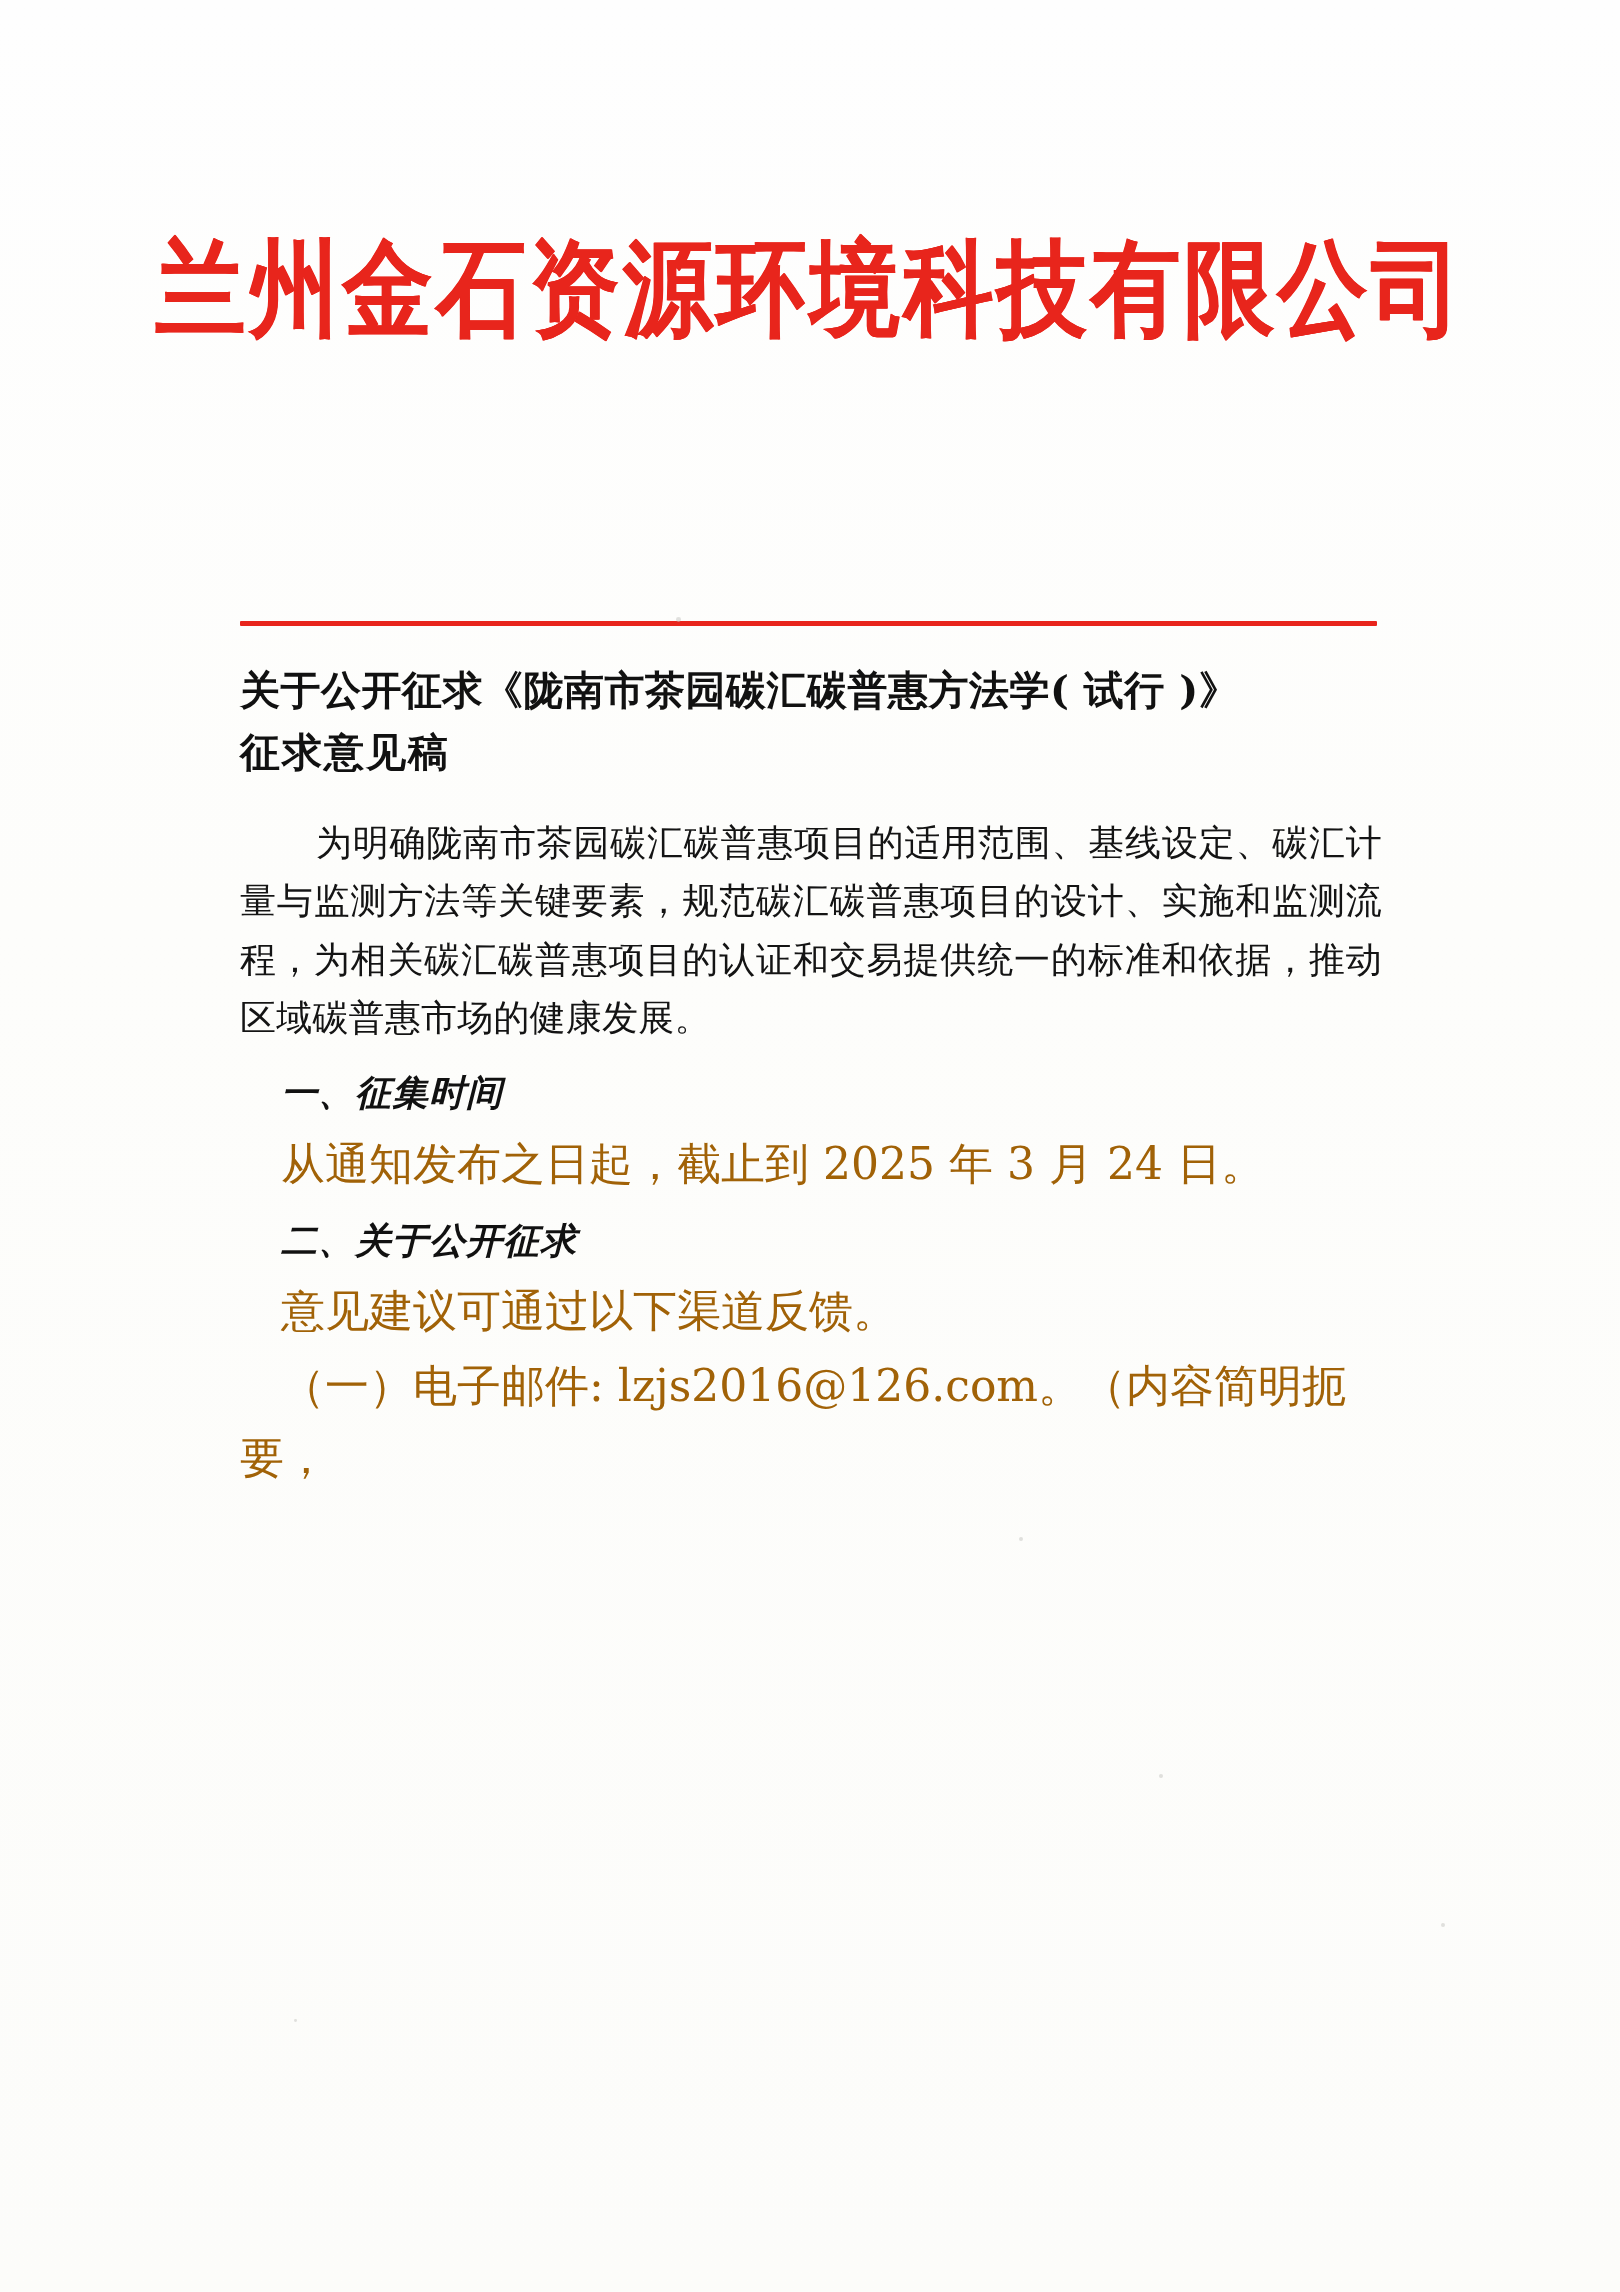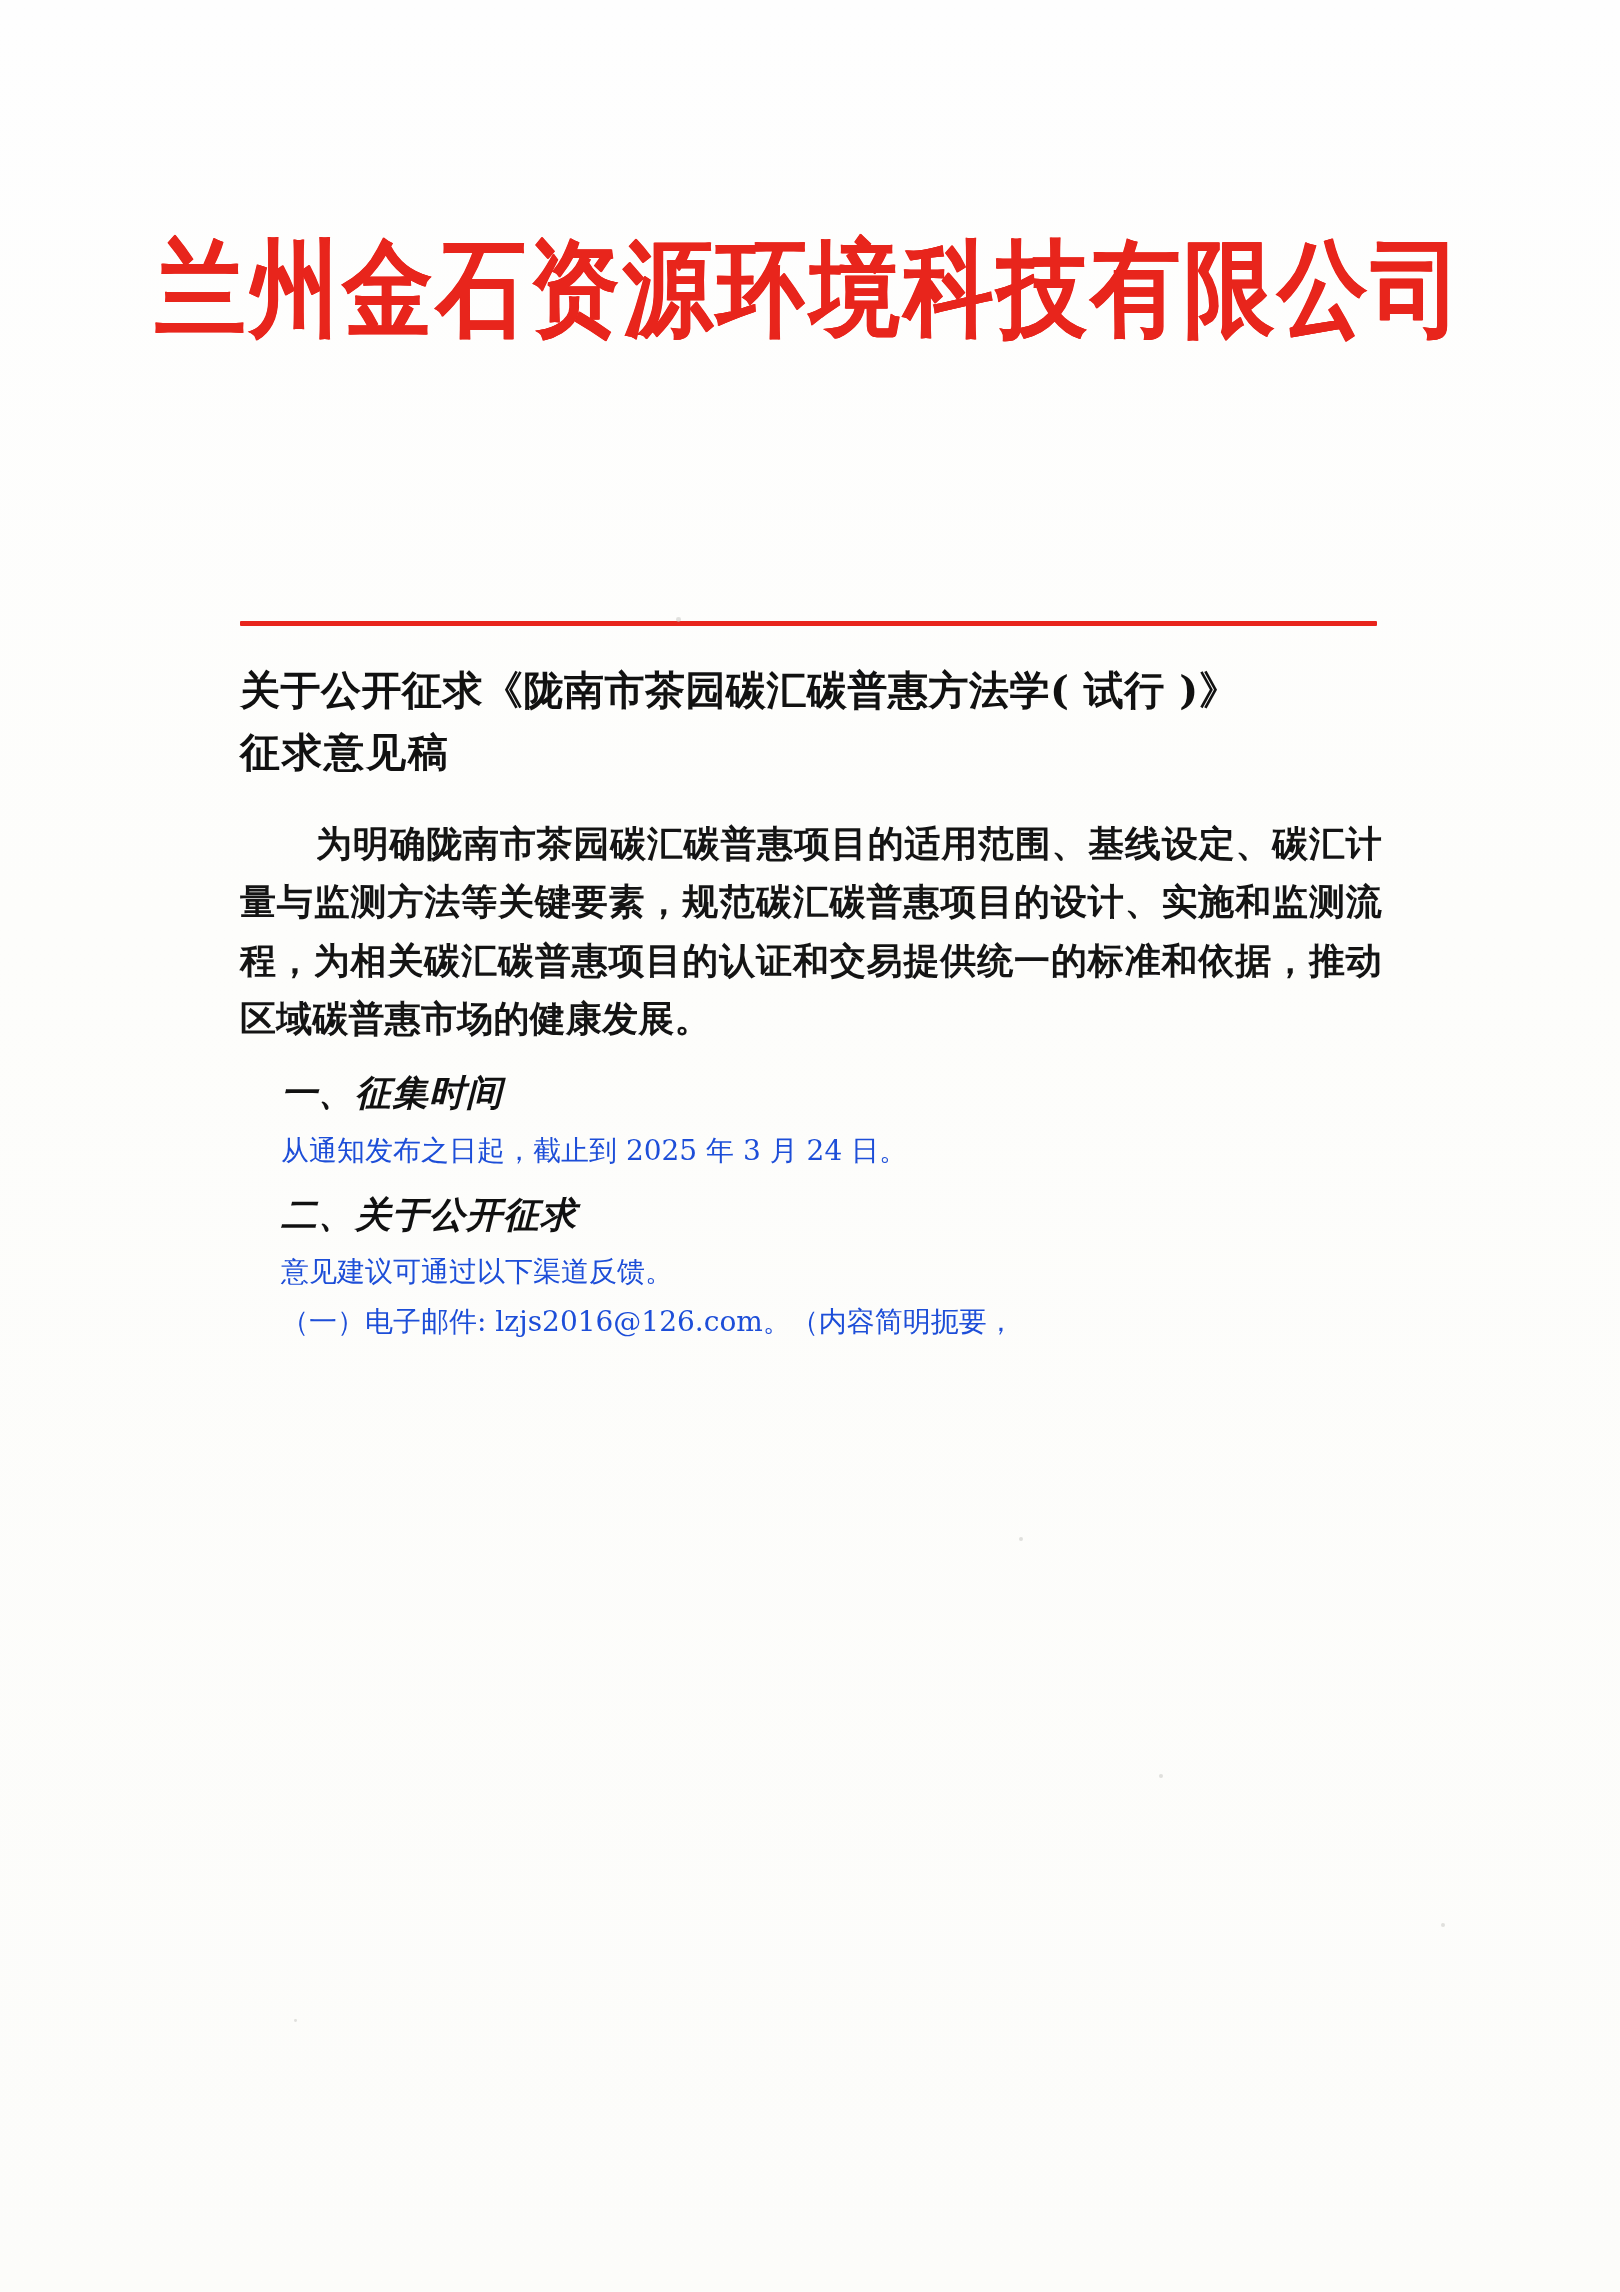--- a/index.html
+++ b/index.html
@@ -101,35 +101,34 @@
     font-size: 36px;
     line-height: 1.62;
     color: #141414;
     text-align: justify;
     text-justify: inter-ideograph;
     margin: 0 0 5.9px 0;
     letter-spacing: 0.2px;
   }
   .para.indent {
     text-indent: 76px;
-    font-weight: bold;
   }
   .heading {
     font-size: 36px;
     font-weight: 700;
     color: #111111;
     margin: 17.6px 0 9.8px 0;
     text-indent: 41px;
     letter-spacing: 1px;
     font-style: italic;
   }
   .plain {
-    font-size: 28px;
+    font-size: 44px;
     line-height: 1.62;
-    color: #1d4ed8;
+    color: #a16207;
     margin: 0 0 11.8px 0;
     text-indent: 41px;
   }
   .plain.tight {
     margin-bottom: 3.9px;
   }
   .spaced {
     margin-top: 21.6px;
   }
   .mono-ascii {

